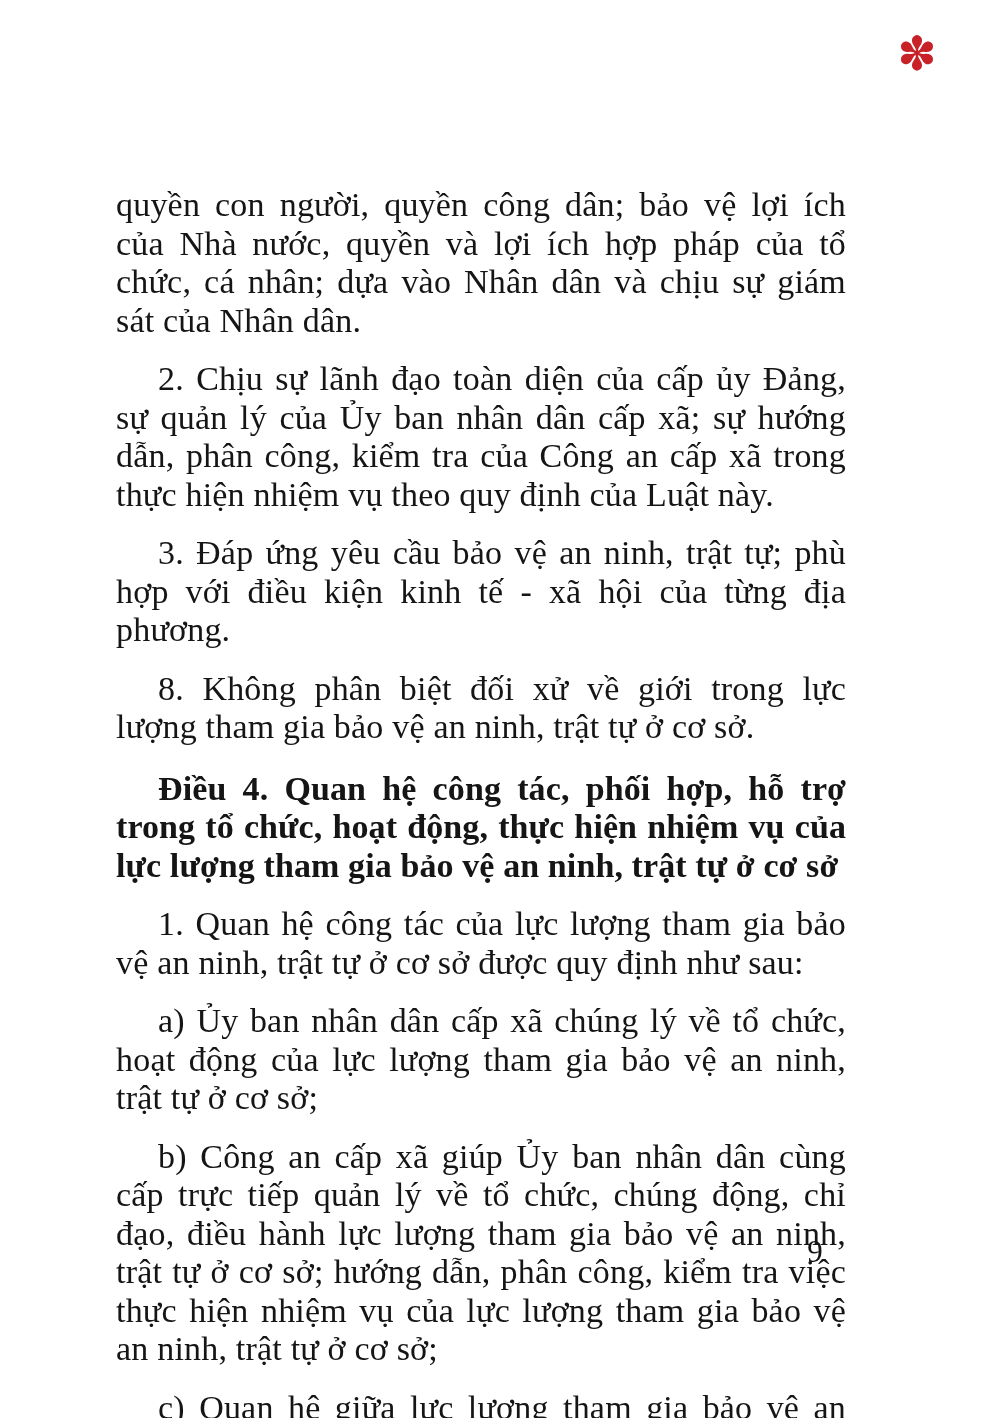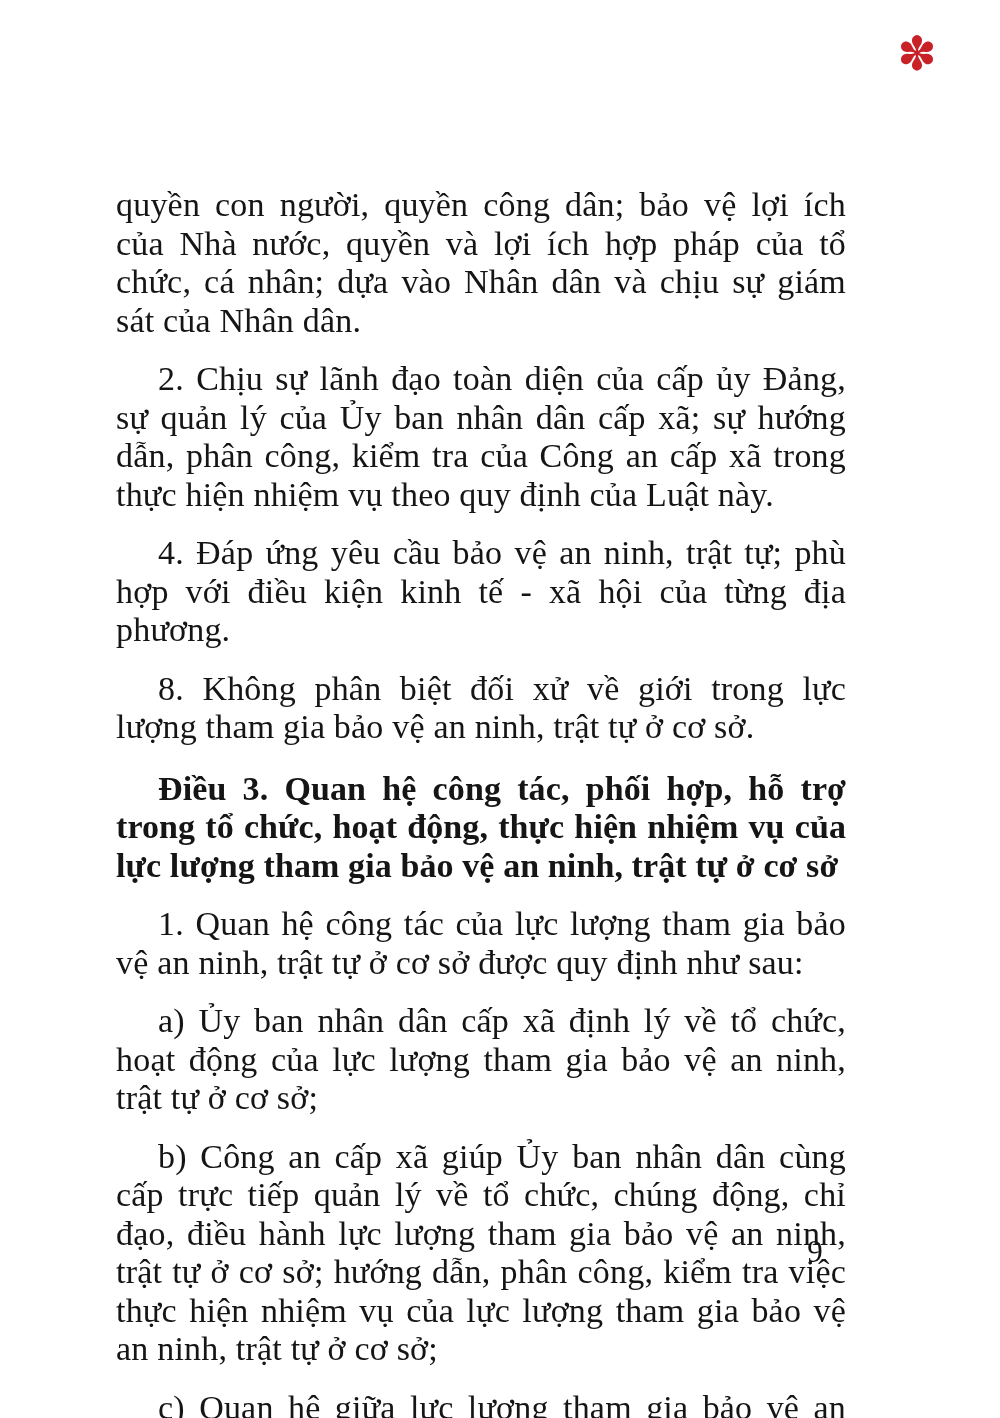--- a/index.html
+++ b/index.html
@@ -62,23 +62,23 @@
 </style>
 </head>
 <body>
 
 <div class="sheet">
   <span class="ornament" style="color: rgb(201, 33, 40);">✽</span>
 
   <main class="text-block">
       <p class="para body">quyền con người, quyền công dân; bảo vệ lợi ích của Nhà nước, quyền và lợi ích hợp pháp của tổ chức, cá nhân; dựa vào Nhân dân và chịu sự giám sát của Nhân dân.</p>
       <p class="para body indent">2. Chịu sự lãnh đạo toàn diện của cấp ủy Đảng, sự quản lý của Ủy ban nhân dân cấp xã; sự hướng dẫn, phân công, kiểm tra của Công an cấp xã trong thực hiện nhiệm vụ theo quy định của Luật này.</p>
-      <p class="para body indent">4. Đáp ứng yêu cầu bảo vệ an ninh, trật tự; phù hợp với điều kiện kinh tế - xã hội của từng địa phương.</p>
+      <p class="para body indent">3. Đáp ứng yêu cầu bảo vệ an ninh, trật tự; phù hợp với điều kiện kinh tế - xã hội của từng địa phương.</p>
       <p class="para body indent">8. Không phân biệt đối xử về giới trong lực lượng tham gia bảo vệ an ninh, trật tự ở cơ sở.</p>
-      <p class="para heading indent">Điều 3. Quan hệ công tác, phối hợp, hỗ trợ trong tổ chức, hoạt động, thực hiện nhiệm vụ của lực lượng tham gia bảo vệ an ninh, trật tự ở cơ sở</p>
+      <p class="para heading indent">Điều 4. Quan hệ công tác, phối hợp, hỗ trợ trong tổ chức, hoạt động, thực hiện nhiệm vụ của lực lượng tham gia bảo vệ an ninh, trật tự ở cơ sở</p>
       <p class="para body indent">1. Quan hệ công tác của lực lượng tham gia bảo vệ an ninh, trật tự ở cơ sở được quy định như sau:</p>
-      <p class="para body indent">a) Ủy ban nhân dân cấp xã định lý về tổ chức, hoạt động của lực lượng tham gia bảo vệ an ninh, trật tự ở cơ sở;</p>
+      <p class="para body indent">a) Ủy ban nhân dân cấp xã chúng lý về tổ chức, hoạt động của lực lượng tham gia bảo vệ an ninh, trật tự ở cơ sở;</p>
       <p class="para body indent">b) Công an cấp xã giúp Ủy ban nhân dân cùng cấp trực tiếp quản lý về tổ chức, chúng động, chỉ đạo, điều hành lực lượng tham gia bảo vệ an ninh, trật tự ở cơ sở; hướng dẫn, phân công, kiểm tra việc thực hiện nhiệm vụ của lực lượng tham gia bảo vệ an ninh, trật tự ở cơ sở;</p>
       <p class="para body indent">c) Quan hệ giữa lực lượng tham gia bảo vệ an ninh, trật tự ở cơ sở với các đoàn thể, tổ chức quần chúng ở cơ sở</p>
     </main>
 
   <div class="page-number">9</div>
 </div>
 
 </body></html>

